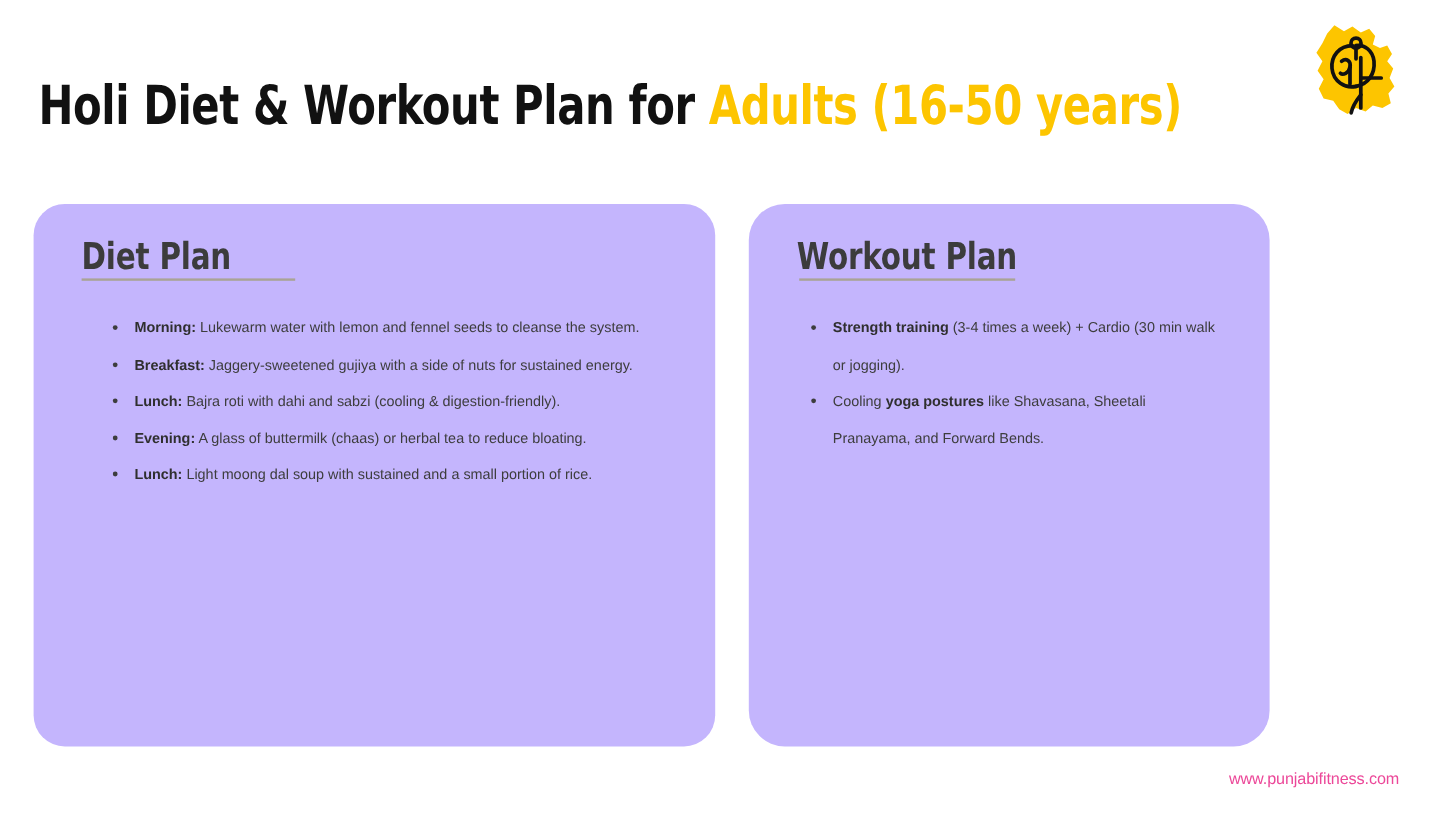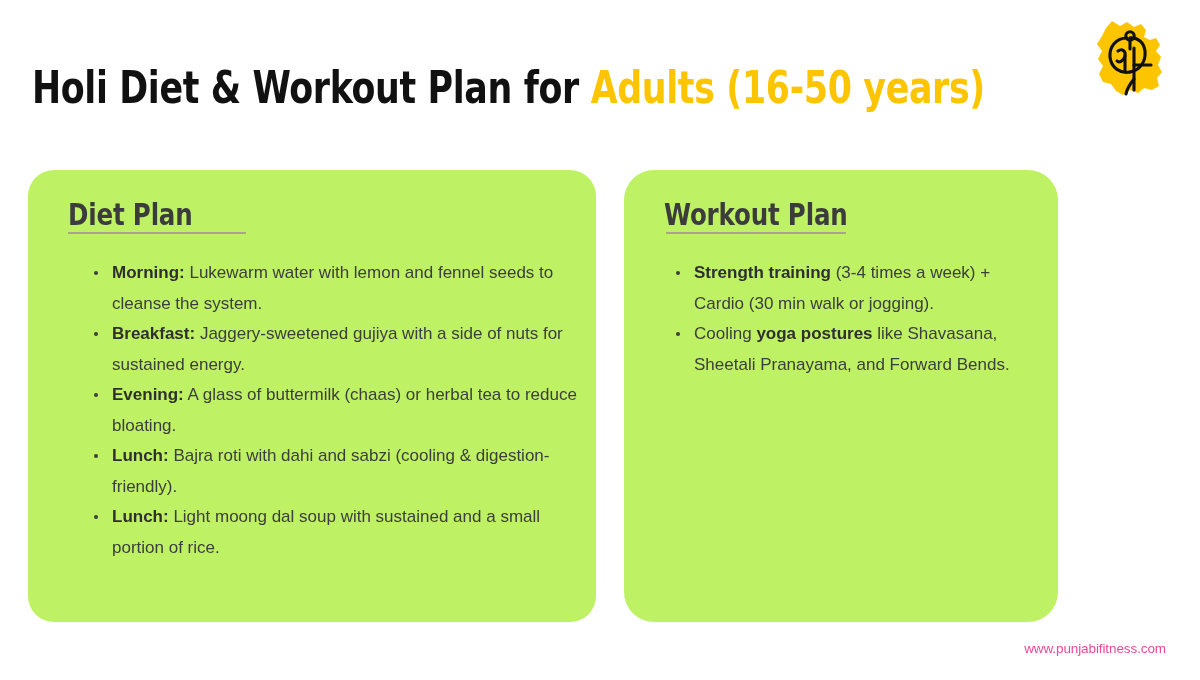--- a/index.html
+++ b/index.html
@@ -44,21 +44,21 @@
     left:1094px; top:18px;
     width:72px; height:84px;
   }
   #logo svg { display:block; width:100%; height:100%; }
 
   
   .card {
     position:absolute;
     top:170px;
     height:452px;
-    background:#bef264;
+    background:#c4b5fd;
     border-radius:26px;
   }
   #card-diet    { left:28px;  width:568px; }
   #card-workout { left:624px; width:434px;border-radius:30px; }
 
   .card-heading {
     position:absolute;
     left:40px; top:26px;
     font-family:"DejaVu Sans Condensed", "Liberation Sans Narrow", "Liberation Sans", sans-serif;
     font-size:31px;
@@ -82,21 +82,21 @@
     position:absolute;
     top:88px;
     list-style:none;
   }
   #card-diet .card-list    { left:62px; width:490px; }
   #card-workout .card-list { left:48px; width:346px; }
 
   .card-list li {
     position:relative;
     padding-left:22px;
-    font-size:17px;
+    font-size:12px;
     line-height:30.5px;
     color:#3d3d3d;
     margin-bottom:0;
   }
   .card-list li::before {
     content:"";
     position:absolute;
     left:4px; top:13px;
     width:4px; height:4px;
     border-radius:50%;
@@ -141,22 +141,22 @@
       </g>
     </svg>
   </div>
 
   <section class="card" id="card-diet">
     <h2 class="card-heading">Diet Plan</h2>
     <div class="card-rule"></div>
     <ul class="card-list">
       <li><b>Morning:</b><span> Lukewarm water with lemon and fennel seeds to cleanse the system.</span></li>
       <li><b>Breakfast:</b><span> Jaggery-sweetened gujiya with a side of nuts for sustained energy.</span></li>
+      <li><b>Lunch:</b><span> Bajra roti with dahi and sabzi (cooling &amp; digestion-friendly).</span></li>
       <li><b>Evening:</b><span> A glass of buttermilk (chaas) or herbal tea to reduce bloating.</span></li>
-      <li><b>Lunch:</b><span> Bajra roti with dahi and sabzi (cooling &amp; digestion-friendly).</span></li>
       <li><b>Lunch:</b><span> Light moong dal soup with sustained and a small portion of rice.</span></li>
     </ul>
   </section>
 
   <section class="card" id="card-workout">
     <h2 class="card-heading">Workout Plan</h2>
     <div class="card-rule"></div>
     <ul class="card-list">
       <li><b>Strength training</b><span> (3-4 times a week) + Cardio (30 min walk or jogging).</span></li>
       <li><span>Cooling <b>yoga postures</b> like Shavasana, Sheetali Pranayama, and Forward Bends.</span></li>

